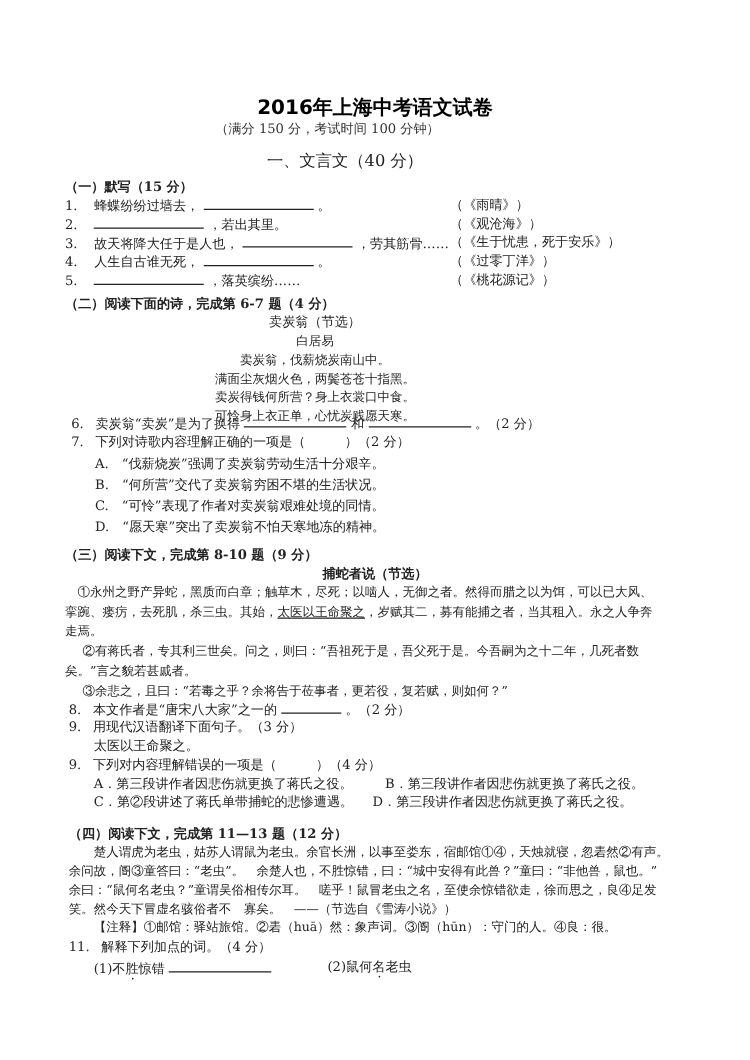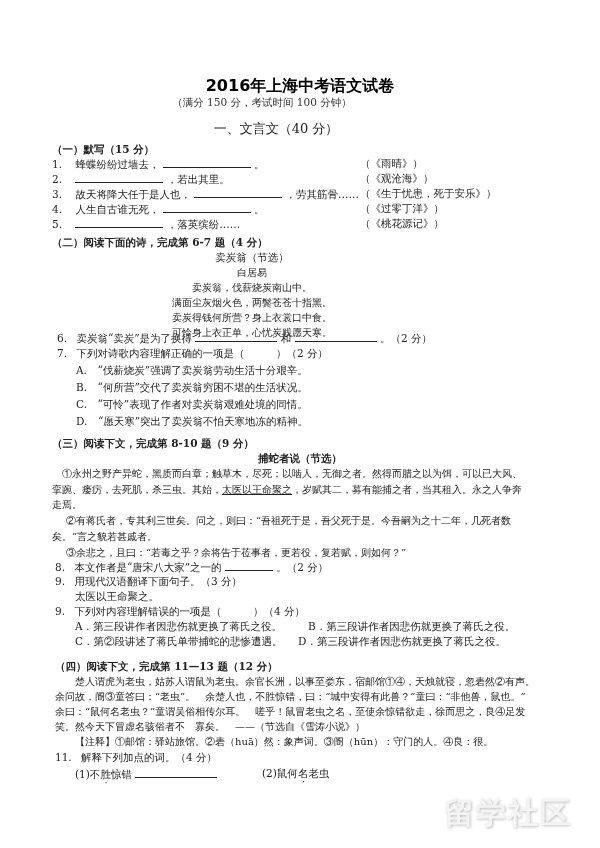--- a/index.html
+++ b/index.html
@@ -148,14 +148,13 @@
 </div>
 <div class="abs line" style="top:767px; left:75px;">
   <span>(1)不</span><span class="dot">胜</span><span>惊错</span>
   <span class="blank" style="width:82px;"></span>
 </div>
 <div class="abs line" style="top:767px; left:262px;">
   <span>(2)鼠何</span><span class="dot">名</span><span>老虫</span>
 </div>
 
 <div class="abs watermark">
-  <div class="wm-big">留学社区</div>
 </div>
 
 </body></html>

